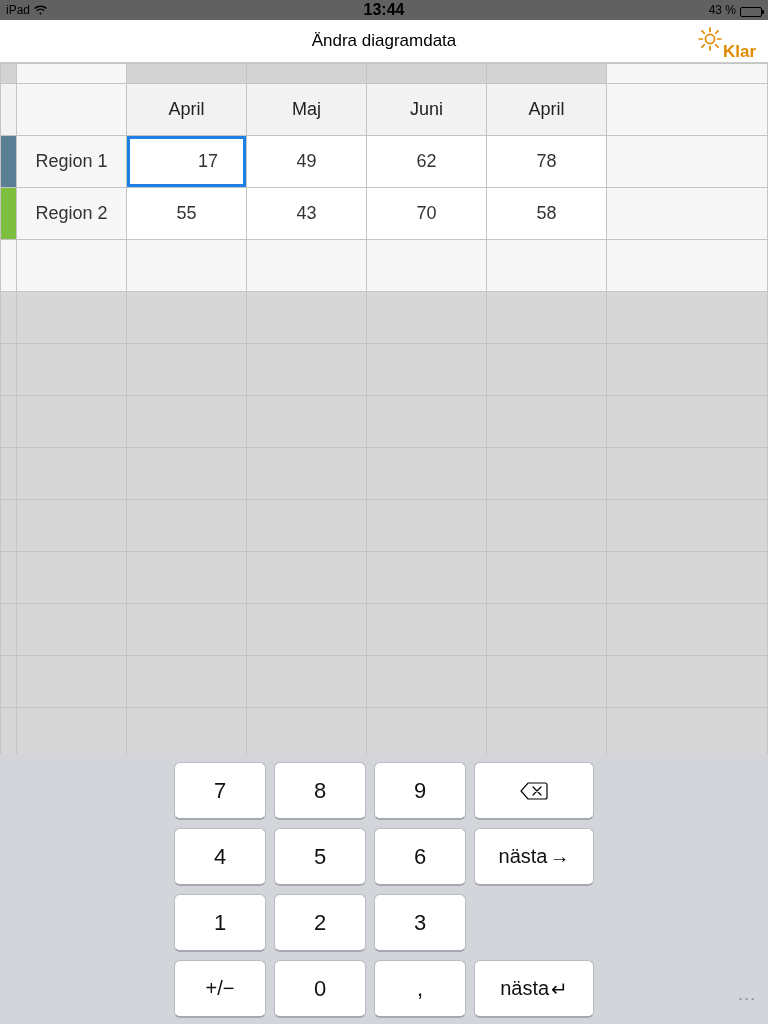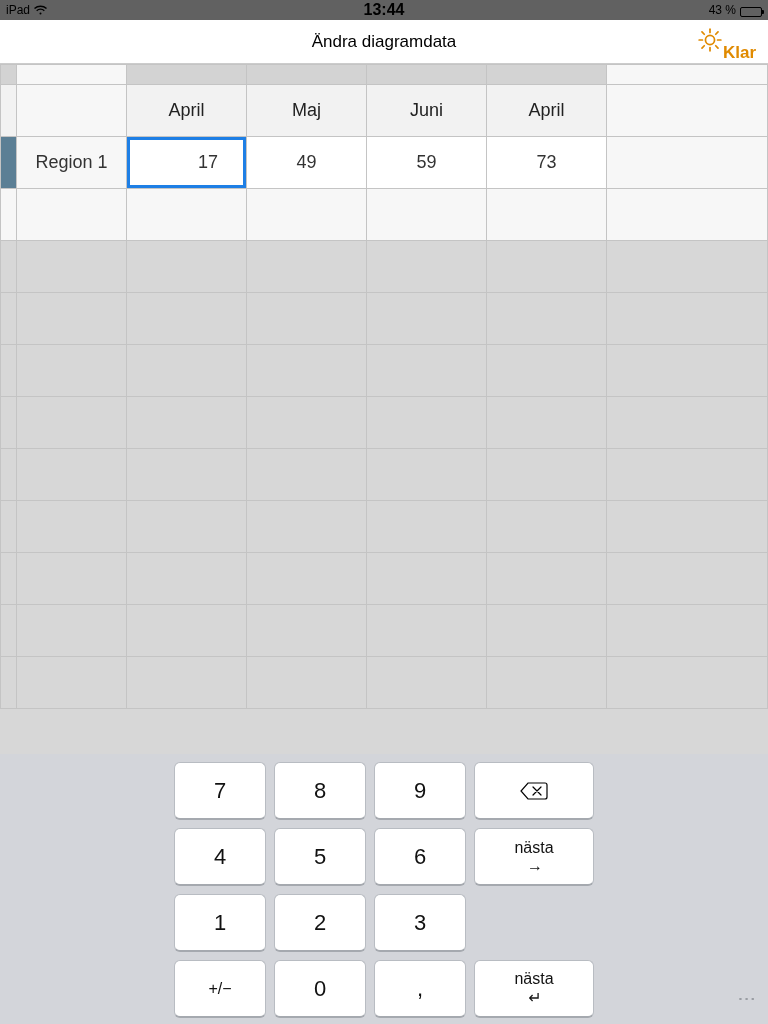--- a/index.html
+++ b/index.html
@@ -42,21 +42,21 @@
   td.trail { background: #f7f7f7 !important; }
   
   td.selected { position: relative; padding-left: 43px; }
   td.selected::after { content:""; position:absolute; inset:0; border:3px solid #1E7FE5; pointer-events:none; }
 
   
   .keypad-wrap { height: 270px; background:#d3d5da; padding: 8px 0 8px 0; display:flex; justify-content:center; position:relative;}
   .keypad { display:grid; grid-template-columns: 92px 92px 92px 120px; grid-auto-rows: 58px; gap: 8px; }
   .key { background:#fff; border:1px solid #b8bcc2; border-bottom:2px solid #a5a9af; border-radius:6px;
          display:flex; align-items:center; justify-content:center; font-size:22px; color:#111; cursor:pointer;}
-  .key.small { font-size:16px;flex-direction:column; }
+  .key.small { font-size:20px; }
   .key .arrow { margin-left:2px; }
   .more-dots { position:absolute; right:10px; bottom:14px; color:#9a9da3; font-size:18px; letter-spacing:2px; writing-mode: vertical-rl;}
 </style>
 </head>
 <body>
 
 <div class="statusbar">
   <div class="left">
     <span>iPad</span>
     <span class="wifi">
@@ -111,22 +111,31 @@
           <td class="val">Maj</td>
           <td class="val">Juni</td>
           <td class="val">April</td>
           <td class="trail"></td>
         </tr>
         <tr class="data">
           <td class="gutter blue"></td>
           <td class="rowlabel">Region 1</td>
           <td class="val selected">17</td>
           <td class="val">49</td>
-          <td class="val">59</td>
-          <td class="val">73</td>
+          <td class="val">62</td>
+          <td class="val">78</td>
+          <td class="trail"></td>
+        </tr>
+        <tr class="data">
+          <td class="gutter green"></td>
+          <td class="rowlabel">Region 2</td>
+          <td class="val">55</td>
+          <td class="val">43</td>
+          <td class="val">70</td>
+          <td class="val">58</td>
           <td class="trail"></td>
         </tr>
         <tr class="blank">
           <td class="gutter"></td>
           <td class="rowlabel"></td>
           <td class="val"></td>
           <td class="val"></td>
           <td class="val"></td>
           <td class="val"></td>
           <td class="trail"></td>

